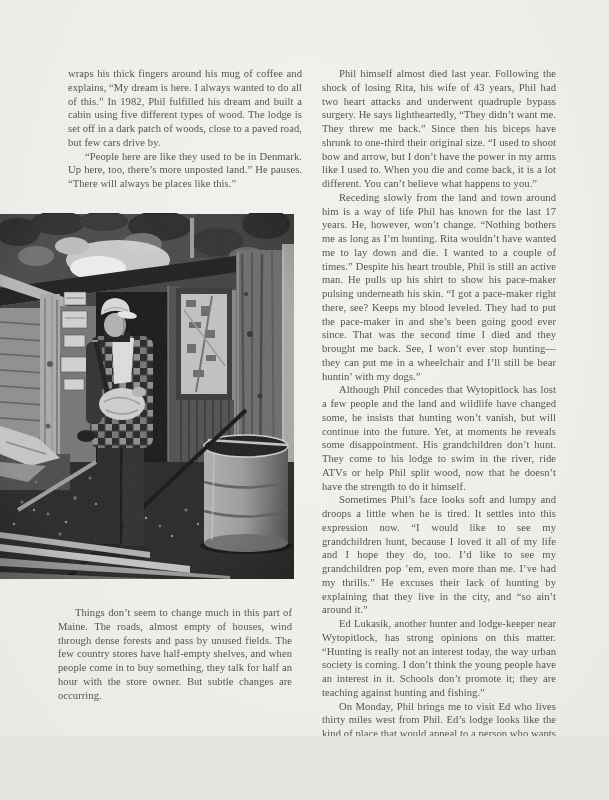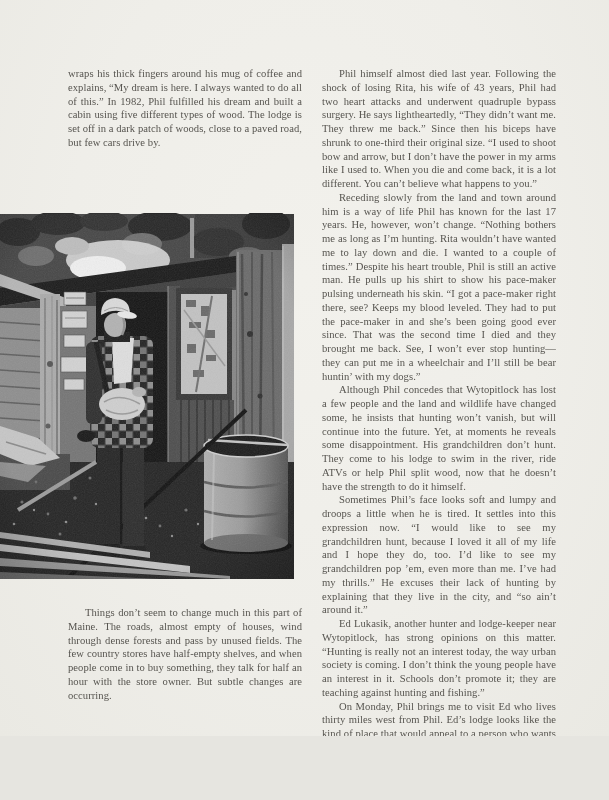--- a/index.html
+++ b/index.html
@@ -16,36 +16,37 @@
   .col{
     position:absolute;width:234px;
     font-size:10.6px;line-height:13.75px;
     text-align:justify;
     letter-spacing:0.05px;
   }
   .col p{margin:0;text-indent:17px;}
   .col p.no-indent{text-indent:0;}
   .col-left-top{left:68px;top:67px;}
   .col-right{left:322px;top:67px;}
-  .col-left-bottom{left:68px;top:606px;}
+  .col-left-bottom{left:58px;top:606px;}
   figure.photo{position:absolute;left:0;top:213px;width:294px;height:367px;margin:0;padding:0;}
   figure.photo svg{display:block;width:294px;height:367px;}
   .page-number{
     position:absolute;left:560px;top:778px;width:24px;
     font-size:9px;font-weight:bold;font-style:italic;
     color:#45433f;text-align:left;
   }
 </style>
 </head>
 <body>
 
 <main class="page">
 
   <section class="col col-left-top">
     <p class="no-indent">wraps his thick fingers around his mug of coffee and explains, “My dream is here. I always wanted to do all of this.” In 1982, Phil fulfilled his dream and built a cabin using five different types of wood. The lodge is set off in a dark patch of woods, close to a paved road, but few cars drive by.</p>
+    <p>“People here are like they used to be in Denmark. Up here, too, there’s more unposted land.” He pauses. “There will always be places like this.”</p>
   </section>
 
   <figure class="photo" role="img" aria-label="Black-and-white photograph of Phil wearing a cap and plaid jacket, standing at the doorway of his log cabin beside a metal barrel">
     <svg viewBox="0 0 294 365" xmlns="http://www.w3.org/2000/svg">
       <defs>
         <pattern id="plaid" width="14" height="14" patternUnits="userSpaceOnUse">
           <rect width="14" height="14" fill="#747474"></rect>
           <rect width="7" height="7" fill="#242424"></rect>
           <rect x="7" y="7" width="7" height="7" fill="#242424"></rect>
           <rect x="7" width="7" height="7" fill="#8d8d8d"></rect>

